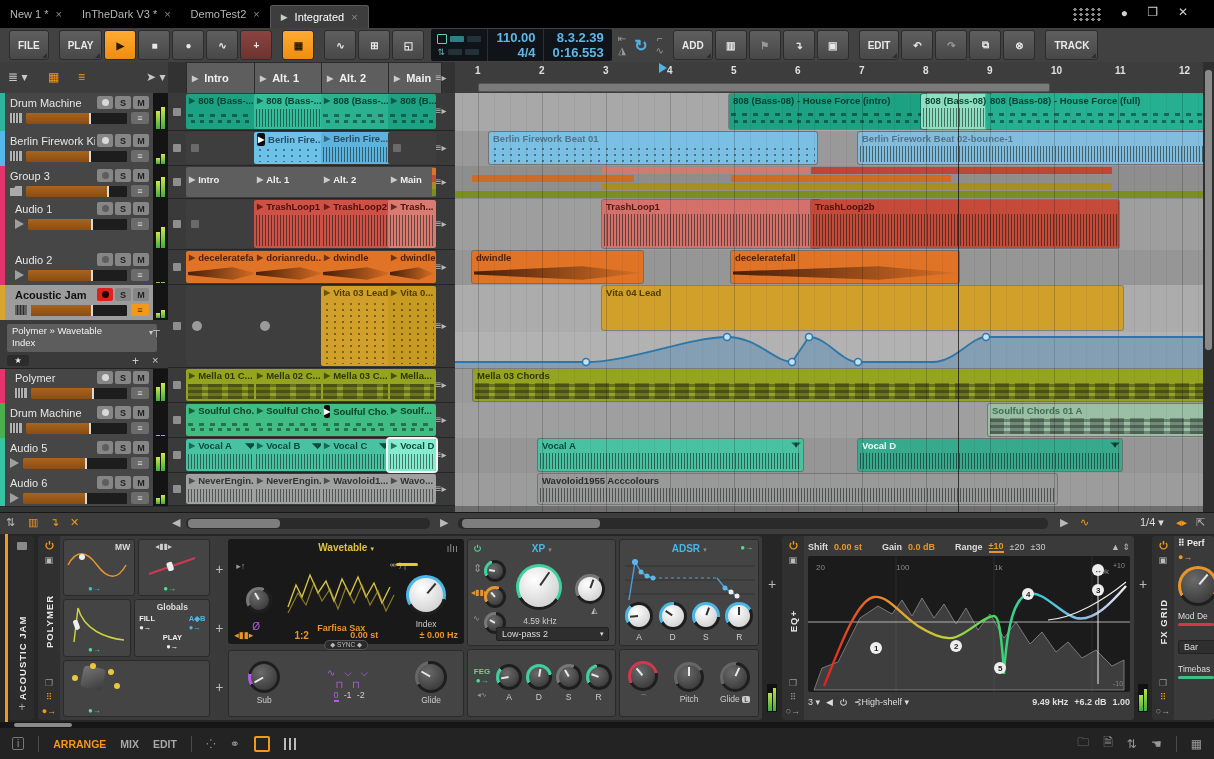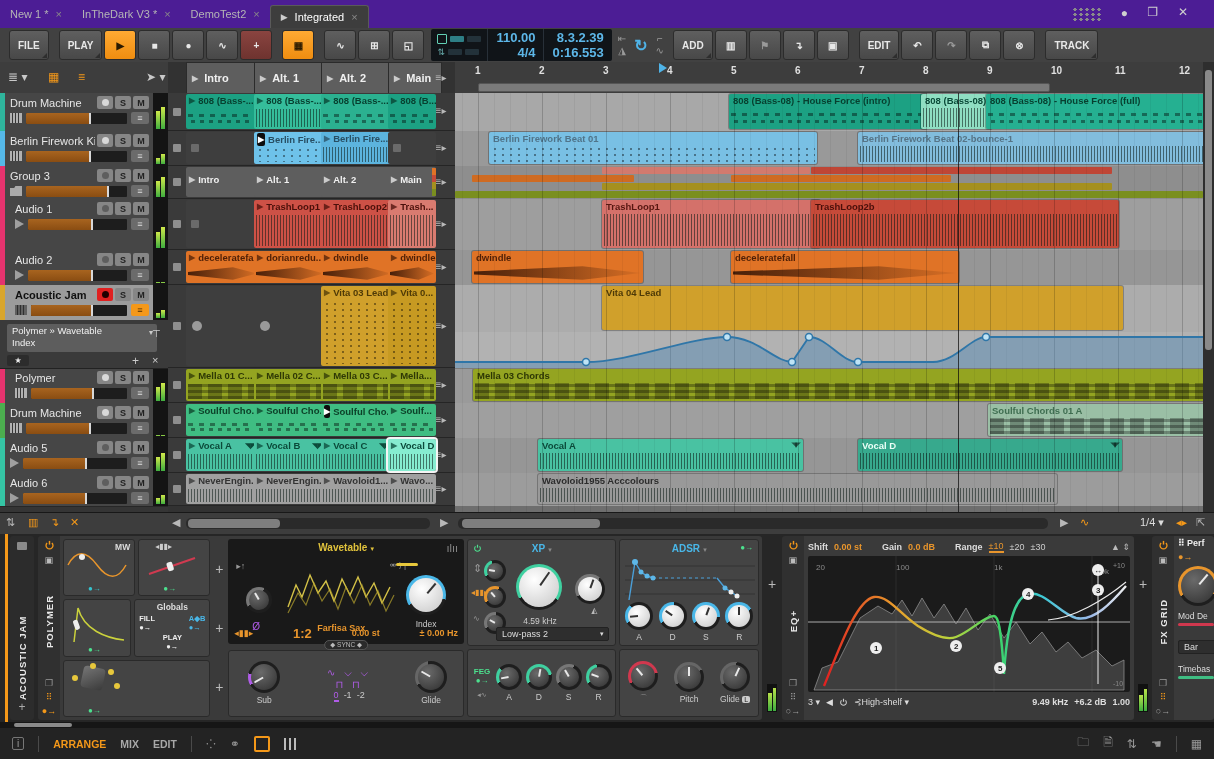--- a/index.html
+++ b/index.html
@@ -1,21 +1,21 @@
 <!DOCTYPE html>
 <html><head>
 <meta charset="utf-8">
 <style>
   html,body{margin:0;padding:0;background:#000;}
   #app{position:relative;width:1214px;height:759px;background:#3c3c3c;overflow:hidden;
        font-family:"Liberation Sans",sans-serif;font-size:11px;color:#ddd;user-select:none;}
   .abs{position:absolute;}
 
   
-  #tabbar{position:absolute;left:0;top:0;width:1214px;height:28px;background:#4c1d95;display:flex;align-items:center;}
+  #tabbar{position:absolute;left:0;top:0;width:1214px;height:28px;background:#000000;display:flex;align-items:center;}
   .tab{display:flex;align-items:center;gap:7px;padding:0 10px;height:28px;color:#b5b5b5;font-size:11px;}
   .tab .x{color:#8a8a8a;font-size:11px;cursor:pointer;}
   .tab.active{background:#3d3d3d;border:1px solid #5a5a5a;border-bottom:none;height:22px;border-radius:3px 3px 0 0;color:#fff;margin-top:4px;}
   .tab.active .pl{color:#ccc;font-size:9px;}
   #bwlogo{position:absolute;right:112px;top:7px;width:30px;height:14px;
      background:radial-gradient(circle 1.6px, #8a8a8a 1.5px, transparent 1.6px);background-size:6px 5px;}
   .winbtn{position:absolute;top:6px;color:#cfcfcf;font-size:12px;}
 
   
   #toolbar{position:absolute;left:0;top:28px;width:1214px;height:34px;background:#414141;border-bottom:2px solid #191919;display:flex;align-items:center;}
@@ -1093,21 +1093,21 @@
           </svg>
           <div style="position:absolute;left:58px;top:82px;width:110px;text-align:center;" class="oj2"><span style="font-size:9px;font-weight:bold;">Farfisa Sax</span></div>
           <span style="position:absolute;right:58px;top:22px;color:#999;font-size:8px;">⚮ ⟩ |</span>
           <div style="position:absolute;right:46px;top:24px;width:22px;height:3px;background:#e8c83c;border-radius:2px;"></div>
           <div class="ring" style="position:absolute;right:18px;top:36px;--ac:#49b7e8;--ap:62%;">
               <div class="knob kw" style="width:34px;height:34px;--rot:40deg;"></div>
             </div>
           <div class="klab" style="position:absolute;right:14px;top:80px;width:48px;">Index</div>
           <div style="position:absolute;left:6px;bottom:3px;right:6px;display:flex;justify-content:space-between;align-items:center;" class="oj2">
             <span style="font-size:9px;">◂▮▮▸</span>
-            <span style="font-size:13px;font-weight:bold;">1:2</span>
+            <span style="font-size:10px;font-weight:bold;">1:2</span>
             <span style="font-size:9px;font-weight:bold;">0.00 st</span>
             <span style="font-size:9px;font-weight:bold;">± 0.00 Hz</span>
           </div>
         </div>
         <div style="position:relative;height:0;">
             <span style="position:absolute;left:50%;top:-7px;transform:translateX(-50%);background:#2a2a2a;border:1px solid #555;border-radius:6px;font-size:6.5px;color:#bbb;padding:0 5px;z-index:5;">◆ SYNC ◆</span>
           </div>
         <div class="cell" style="flex:1;display:flex;align-items:center;">
           <div style="width:70px;text-align:center;">
             <div class="ring" style="--ac:#b05ce8;--ap:12%;"><div class="knob" style="width:26px;height:26px;--rot:-120deg;"></div></div>
@@ -1225,21 +1225,21 @@
       <span style="color:#999;font-size:9px">⠿</span>
       <span style="color:#999;font-size:9px">○→</span>
     </div>
     <div class="devbody" style="left:804px;width:330px;padding:2px 4px;box-sizing:border-box;">
       <div style="display:flex;align-items:center;gap:6px;height:18px;font-size:9px;">
         <span style="color:#ddd;font-weight:bold;">Shift</span>
         <span class="oj2" style="font-weight:bold;">0.00 st</span>
         <span style="color:#ddd;font-weight:bold;margin-left:14px;">Gain</span>
         <span class="oj2" style="font-weight:bold;">0.0 dB</span>
         <span style="color:#ddd;font-weight:bold;margin-left:14px;">Range</span>
-        <span class="oj2" style="font-weight:normal;border-bottom:2px solid #e8952c;">±10</span>
+        <span class="oj2" style="font-weight:bold;border-bottom:2px solid #e8952c;">±10</span>
         <span style="color:#ccc;">±20</span>
         <span style="color:#ccc;">±30</span>
         <span style="margin-left:auto;color:#bbb;">▲ ⇕</span>
       </div>
       <svg width="322" height="136" style="display:block;background:#1b1b1b;border-radius:2px;">
         <text x="8" y="14" fill="#8a8a8a" font-size="8">20</text>
         <text x="88" y="14" fill="#8a8a8a" font-size="8">100</text>
         <text x="186" y="14" fill="#8a8a8a" font-size="8">1k</text>
         <text x="288" y="18" fill="#8a8a8a" font-size="8">10k</text>
         <text x="305" y="12" fill="#8a8a8a" font-size="7">+10</text>

